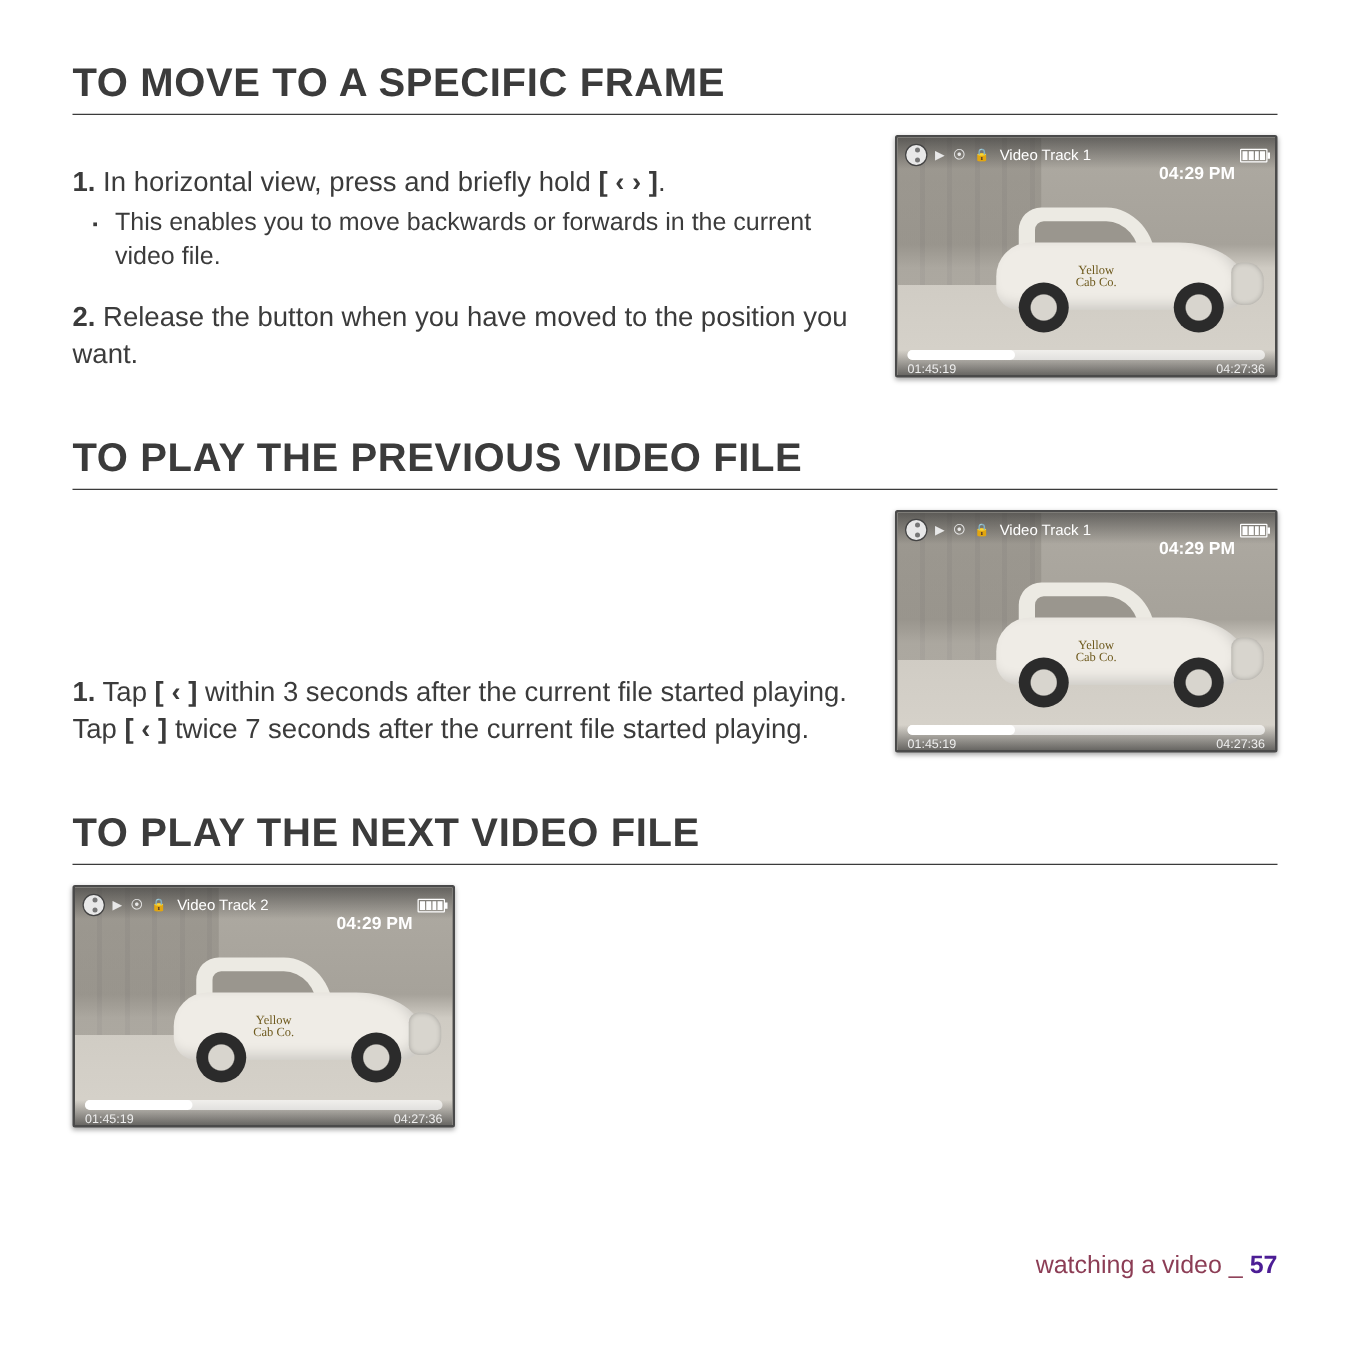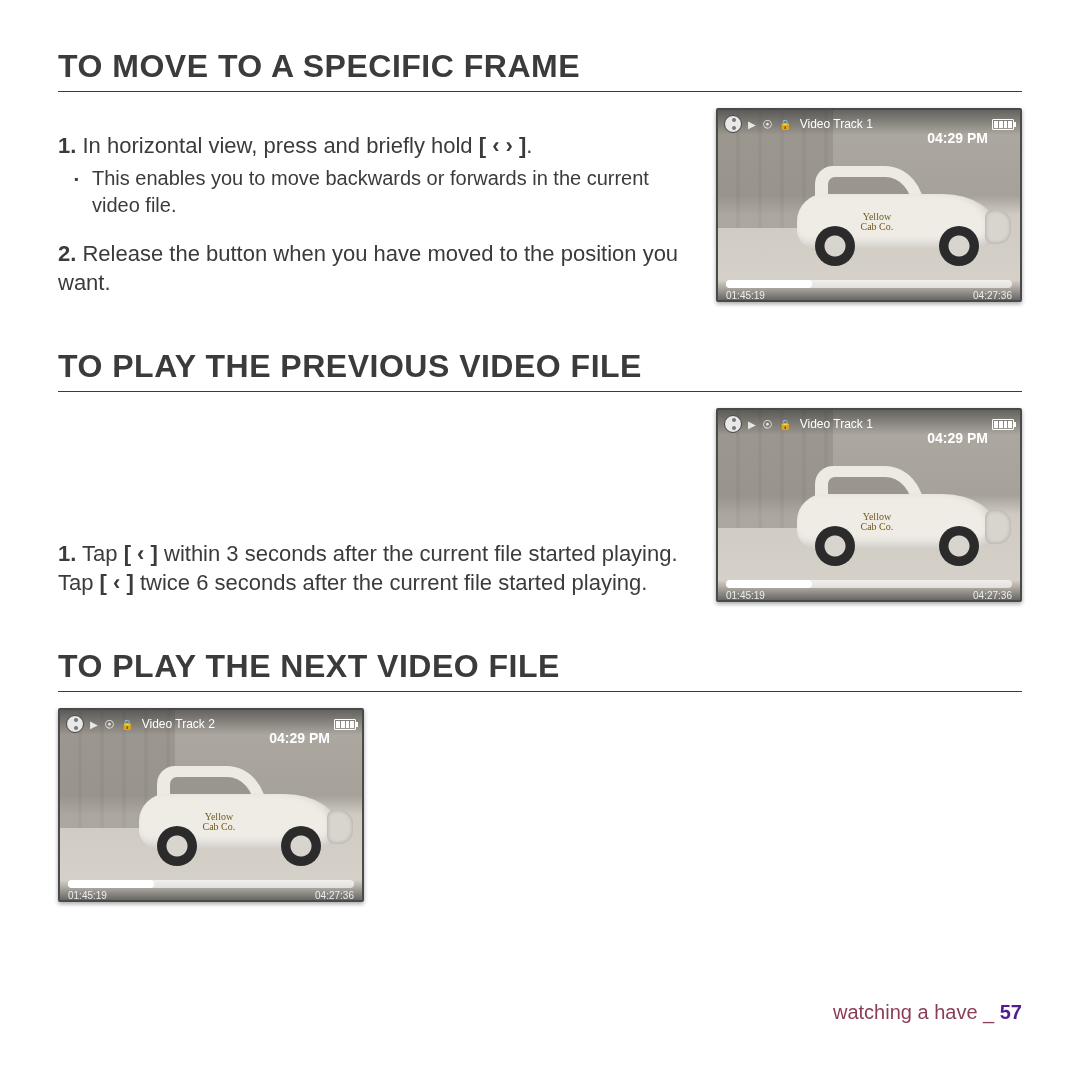--- a/index.html
+++ b/index.html
@@ -238,21 +238,21 @@
   </div>
 
   <div class="section">
     <h2 class="section-heading">TO PLAY THE PREVIOUS VIDEO FILE</h2>
     <hr class="rule">
     <div class="section-body">
       <div class="text-col">
         <p class="step">
           <span class="step-num">1.</span>
           <span>Tap </span><span class="bracket">[ ‹ ]</span><span> within 3 seconds after the current file started playing.</span><br>
-          <span>Tap </span><span class="bracket">[ ‹ ]</span><span> twice 6 seconds after the current file started playing.</span>
+          <span>Tap </span><span class="bracket">[ ‹ ]</span><span> twice 7 seconds after the current file started playing.</span>
         </p>
       </div>
       <div class="thumb">
         <div class="scene">
           <div class="building"></div>
           <div class="car">
             <div class="cab"></div>
               <div class="window"></div>
               <div class="body"></div>
               <div class="grille"></div>
@@ -328,14 +328,14 @@
             <span>04:27:36</span>
           </div>
         </div>
       </div>
     </div>
   </div>
 
 </div>
 
 <div class="footer">
-  <span>watching a have _ </span><span class="pg">57</span>
+  <span>watching a video _ </span><span class="pg">57</span>
 </div>
 
 </body></html>

